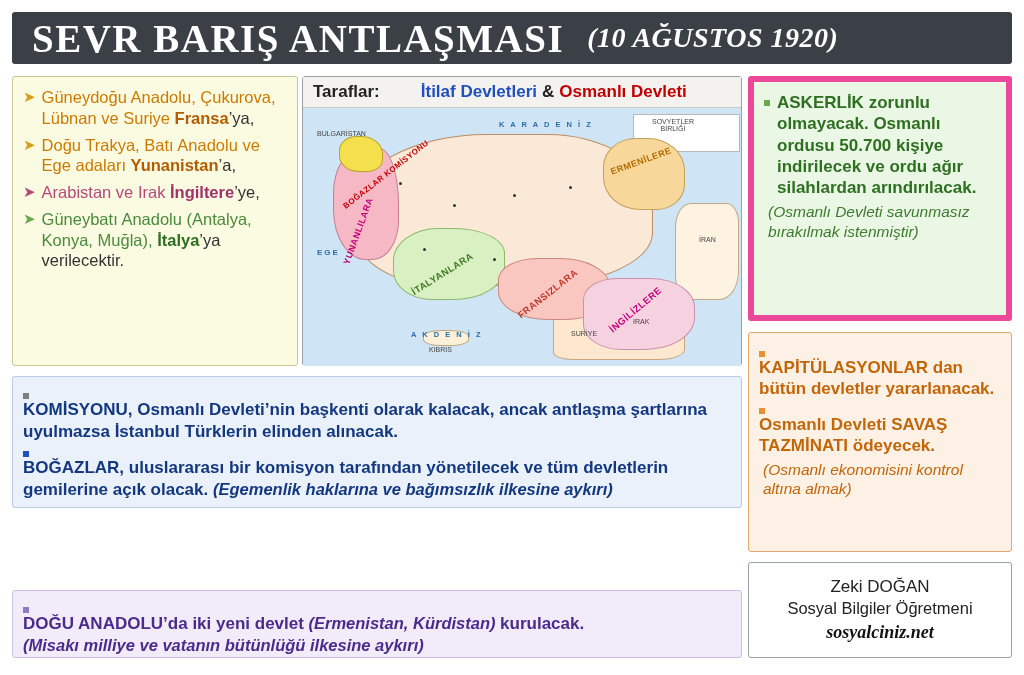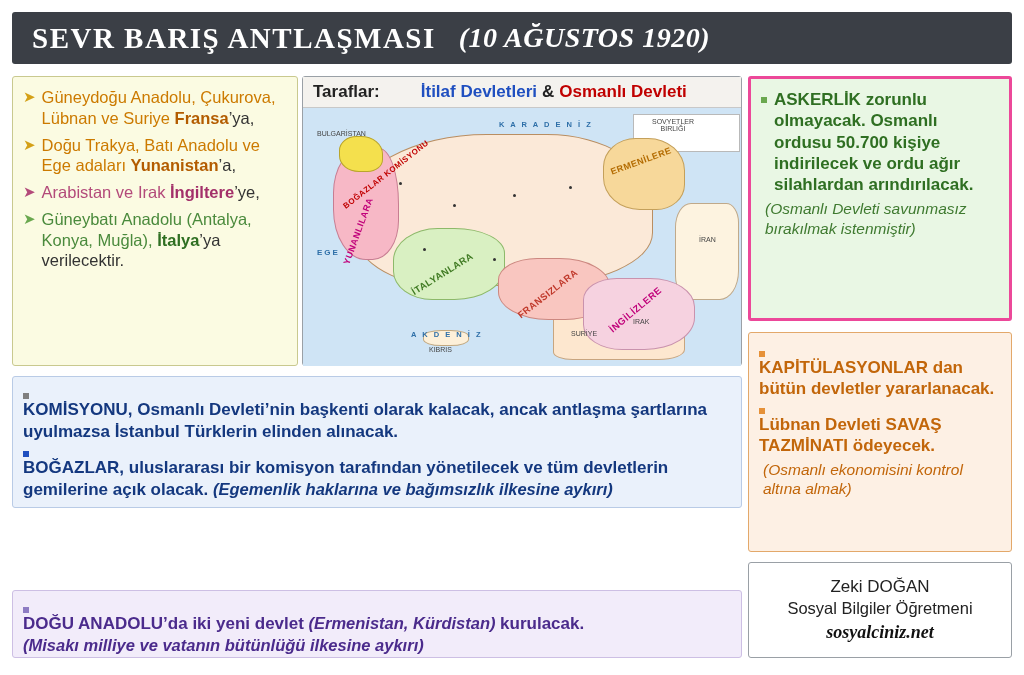--- a/index.html
+++ b/index.html
@@ -30,21 +30,21 @@
     border-radius: 3px;
     display: flex;
     align-items: center;
     padding-left: 20px;
     box-sizing: border-box;
   }
   .title-main {
     color: #ffffff;
     font-family: "Liberation Serif", serif;
     font-weight: bold;
-    font-size: 29px;
+    font-size: 39px;
     letter-spacing: 1.5px;
   }
   .title-date {
     color: #ffffff;
     font-family: "Liberation Serif", serif;
     font-weight: bold;
     font-style: italic;
     font-size: 28px;
     margin-left: 23px;
     letter-spacing: 0.5px;
@@ -214,21 +214,21 @@
   .maplbl.plain { color: #444; font-weight: normal; letter-spacing: 0; font-size: 7px; }
   .dot {
     position: absolute; width: 3px; height: 3px; background: #333; border-radius: 50%;
   }
 
   
   .right-green {
     left: 748px; top: 76px;
     width: 264px; height: 245px;
     background: #e9f7e4;
-    border: 3px solid #ec4899;
+    border: 6px solid #ec4899;
     padding: 10px 10px 8px 10px;
   }
   .right-green .bullet-row {
     display: flex; align-items: flex-start;
   }
   .sq {
     flex: 0 0 auto;
     width: 6px; height: 6px;
     background: #6aa84f;
     margin-top: 8px; margin-right: 7px;
@@ -441,21 +441,21 @@
     <div class="green-note">(Osmanlı Devleti savunmasız bırakılmak istenmiştir)</div>
   </div>
 
   <div class="box right-orange">
     <div class="bullet-row">
       <div class="sq orange"></div>
       <div class="orange-txt">KAPİTÜLASYONLAR dan bütün devletler yararlanacak.</div>
     </div>
     <div class="bullet-row" style="margin-top:4px;">
       <div class="sq orange"></div>
-      <div class="orange-txt">Lübnan Devleti SAVAŞ TAZMİNATI ödeyecek.</div>
+      <div class="orange-txt">Osmanlı Devleti SAVAŞ TAZMİNATI ödeyecek.</div>
     </div>
     <div class="orange-note">(Osmanlı ekonomisini kontrol altına almak)</div>
   </div>
 
   <div class="box blue-box">
     <div class="bullet-row">
       <div class="sq gray"></div>
       <div class="blue-txt"><span>KOMİSYONU,</span><span> Osmanlı Devleti’nin başkenti olarak kalacak, ancak antlaşma şartlarına uyulmazsa İstanbul Türklerin elinden alınacak.</span></div>
     </div>
     <div class="bullet-row" style="margin-top:6px;">

